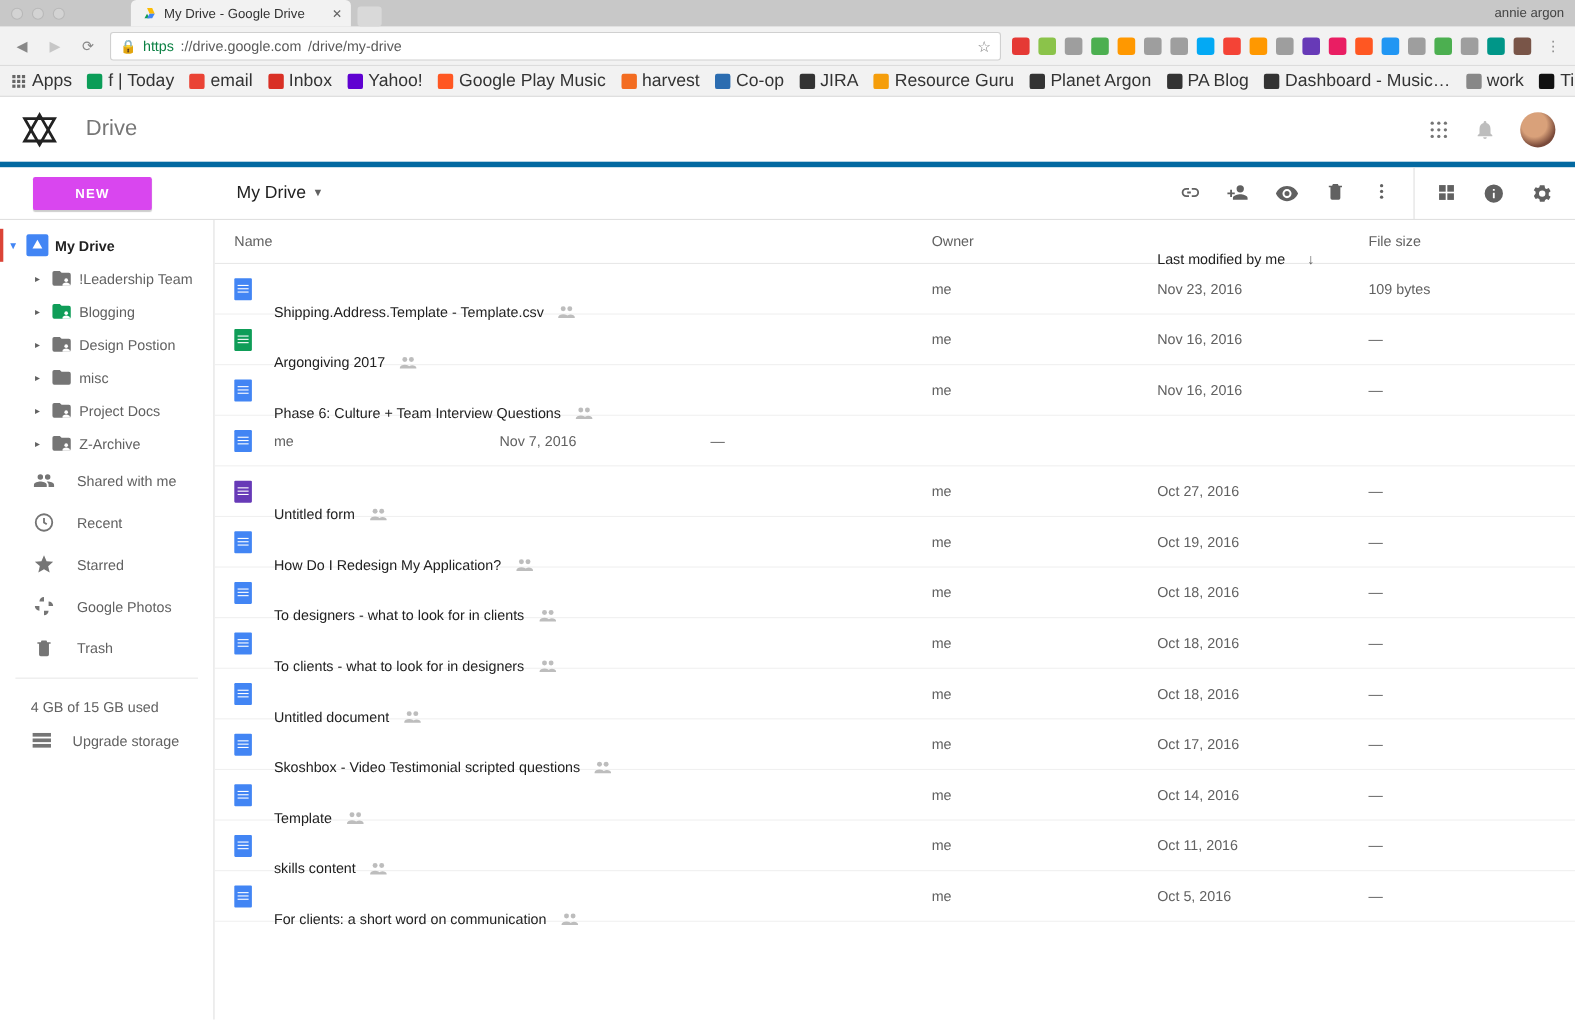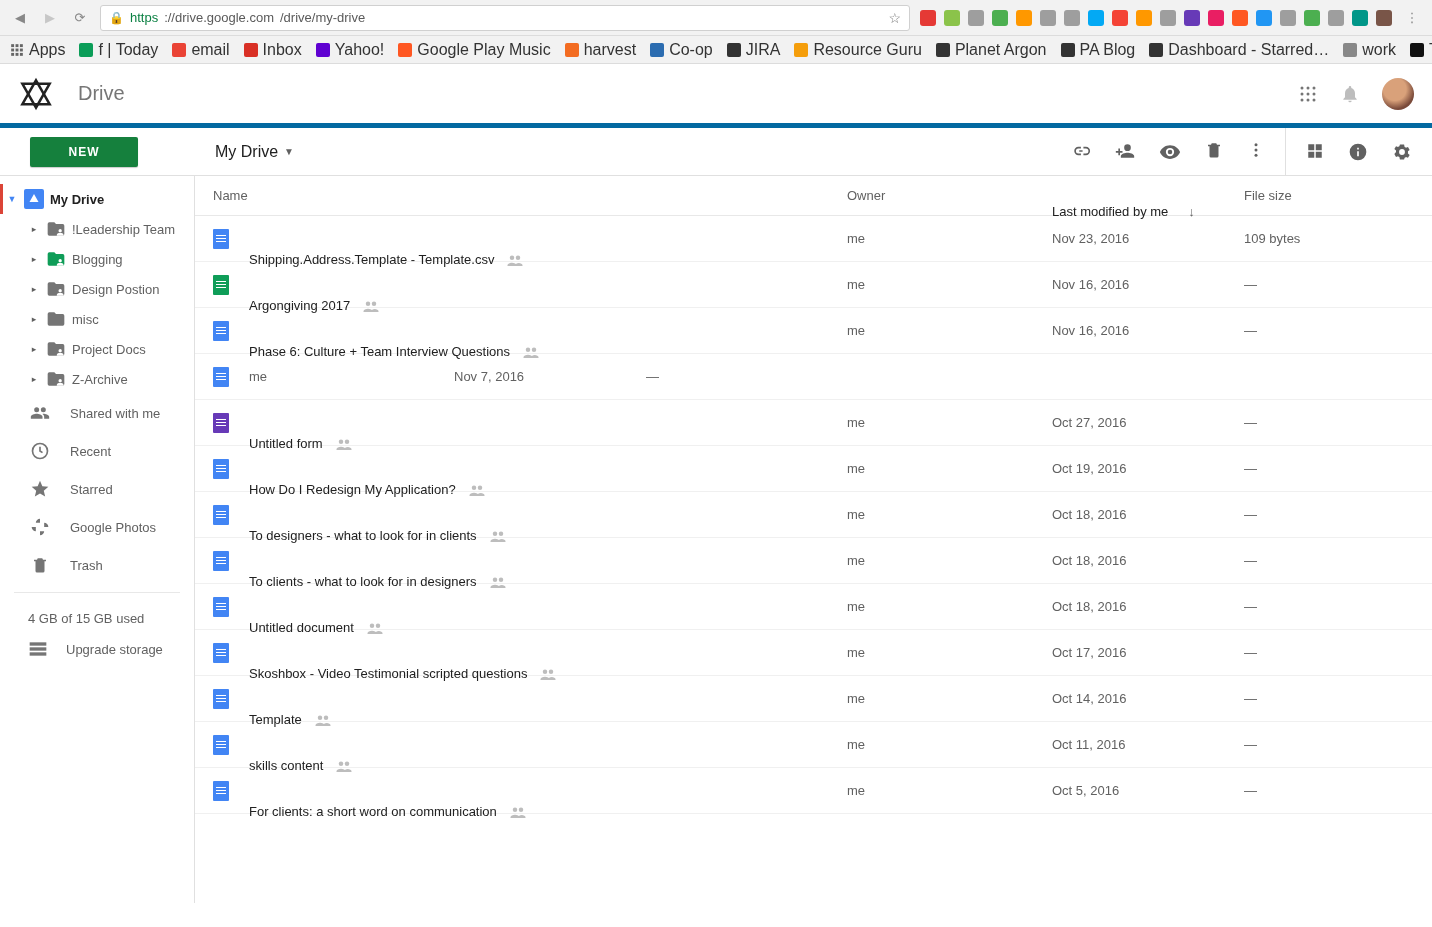--- a/index.html
+++ b/index.html
@@ -38,21 +38,21 @@
 .search input { border: none; background: transparent; outline: none; font-size: 16px; color: #757575; flex: 1; }
 .search-icn { color: #757575; }
 .search-dd { color: #757575; margin-left: auto; }
 .hdr-right { margin-left: auto; display: flex; align-items: center; gap: 22px; }
 .hdr-icn { color: #757575; width: 20px; height: 20px; display: flex; align-items: center; justify-content: center; }
 .avatar { width: 32px; height: 32px; border-radius: 50%; background: radial-gradient(circle at 40% 35%, #d9a17a 0 40%, #7a4a3a 70%); }
 
 
 .tbar { height: 48px; display: flex; align-items: center; border-bottom: 1px solid #e0e0e0; }
 .tbar-left { width: 195px; padding-left: 30px; }
-.new-btn { background: #15803d; color: #fff; border: none; height: 30px; width: 108px; font-size: 12px; font-weight: bold; letter-spacing: 1px; border-radius: 2px; box-shadow: 0 1px 1px rgba(0,0,0,.2); cursor: pointer; }
+.new-btn { background: #d946ef; color: #fff; border: none; height: 30px; width: 108px; font-size: 12px; font-weight: bold; letter-spacing: 1px; border-radius: 2px; box-shadow: 0 1px 1px rgba(0,0,0,.2); cursor: pointer; }
 .breadcrumb { font-size: 16px; font-weight: 500; color: #212121; display: flex; align-items: center; gap: 6px; padding-left: 20px; }
 .bc-caret { font-size: 10px; color: #616161; }
 .tbar-actions { margin-left: auto; display: flex; align-items: center; }
 .tbar-group { display: flex; gap: 24px; padding: 0 20px; }
 .tbar-sep { width: 1px; height: 48px; background: #e0e0e0; }
 .tbar-ic { color: #616161; cursor: pointer; }
 
 
 .body { display: flex; height: calc(927px - 24px - 36px - 28px - 64px - 48px); }
 .sidebar { width: 195px; border-right: 1px solid #e0e0e0; padding-top: 8px; overflow-y: auto; }
@@ -71,40 +71,60 @@
 
 .main { flex: 1; overflow-y: auto; }
 .cols { display: flex; align-items: center; height: 40px; padding: 0 18px; color: #616161; font-size: 13px; border-bottom: 1px solid #e8e8e8; }
 .col-name { flex: 1; }
 .col-owner { width: 205px; }
 .col-mod { width: 192px; font-weight: 500; color: #212121; display: flex; align-items: flex-end; gap: 20px; margin-top: 32px; }
 .col-size { width: 170px; }
 .sort-arrow { color: #616161; }
 .frow { display: flex; align-items: center; height: 46px; padding: 0 18px; border-bottom: 1px solid #f0f0f0; font-size: 13px; color: #212121; }
 .fic { width: 36px; display: flex; align-items: center; }
-.fname { flex: 1; display: flex; align-items: flex-end; gap: 12px; color: #212121; margin-top: 42px; }
+.fname { flex: 1; display: flex; align-items: flex-start; gap: 12px; color: #212121; margin-top: 42px; }
 .shared-ic { color: #bdbdbd; }
 .fowner { width: 205px; color: #616161; }
 .fmod { width: 192px; color: #616161; }
 .fsize { width: 170px; color: #616161; }
 
 
 .doc-ic { width: 16px; height: 20px; border-radius: 1px; display: flex; align-items: center; justify-content: center; }
 .doc-blue { background: #4285f4; }
 .doc-green { background: #0f9d58; }
 .doc-purple { background: #673ab7; }
 .doc-lines { width: 10px; height: 10px; display: flex; flex-direction: column; justify-content: space-around; }
 .doc-lines span { height: 1px; background: #fff; display: block; }
 
 svg { display: block; }
 </style>
 </head>
 <body>
 
 <div class="browser-chrome">
+  <div class="titlebar">
+    <div class="traffic">
+      <div class="tl"></div>
+      <div class="tl"></div>
+      <div class="tl"></div>
+    </div>
+    <div class="tabstrip">
+      <div class="tab">
+        <svg width="14" height="14" viewBox="0 0 24 24">
+            <path fill="#0f9d58" d="M4 20l4-7 4 7z"></path>
+            <path fill="#fbbc04" d="M8 4h8l4 9H12z"></path>
+            <path fill="#4285f4" d="M12 13h8l-4 7H8z"></path>
+          </svg>
+        <span>My Drive - Google Drive</span>
+        <span class="tab-close">✕</span>
+      </div>
+      <div class="newtab"></div>
+    </div>
+    <div class="chrome-user">annie argon</div>
+  </div>
 
   <div class="addrbar-row">
     <div class="nav-btn">◀</div>
     <div class="nav-btn" style="opacity:.4">▶</div>
     <div class="nav-btn">⟳</div>
     <div class="addrbar">
       <span class="lock">🔒</span>
       <span class="url-https">https</span>
         <span class="url-rest">://drive.google.com</span>
         <span class="url-rest">/drive/my-drive</span>
@@ -180,21 +200,21 @@
           <span class="bm-ic" style="background:#f59e0b"></span>
           <span>Resource Guru</span>
         </div><div class="bm">
           <span class="bm-ic" style="background:#333333"></span>
           <span>Planet Argon</span>
         </div><div class="bm">
           <span class="bm-ic" style="background:#333333"></span>
           <span>PA Blog</span>
         </div><div class="bm">
           <span class="bm-ic" style="background:#333333"></span>
-          <span>Dashboard - Starred…</span>
+          <span>Dashboard - Music…</span>
         </div><div class="bm">
           <span class="bm-ic" style="background:#888888"></span>
           <span>work</span>
         </div><div class="bm">
           <span class="bm-ic" style="background:#111111"></span>
           <span>Time Away From W…</span>
         </div></div>
     <div class="bm-more">»</div>
   </div>
 </div>

